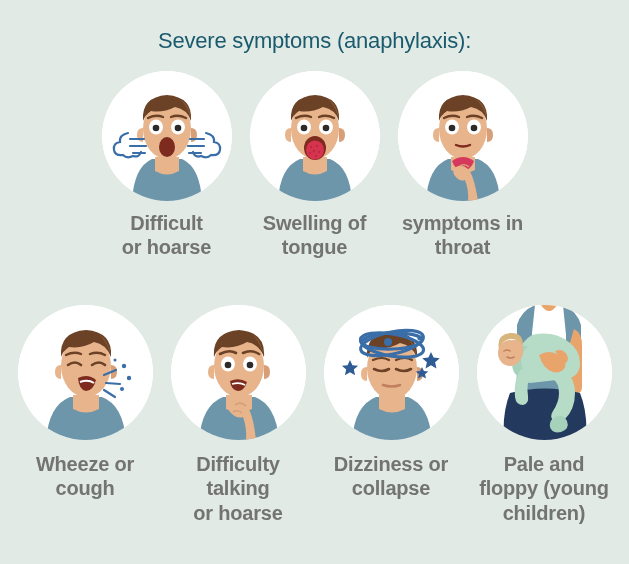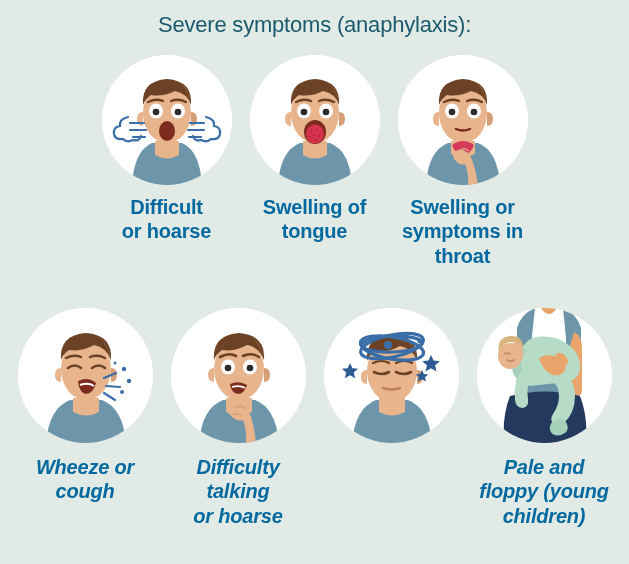--- a/index.html
+++ b/index.html
@@ -12,62 +12,63 @@
     background: #e1eae4;
     font-family: "Liberation Sans", sans-serif;
     overflow: hidden;
     position: relative;
   }
   #infographic {
     width: 629px;
     height: 416px;
     position: relative;
     background: #e1eae4;
+    margin-top: 16px;
   }
   .title {
     position: absolute;
     top: 12px;
     left: 0;
     width: 629px;
     text-align: center;
     font-size: 22px;
     color: #1a5a6e;
     letter-spacing: -0.2px;
     font-weight: 400;
   }
   .row {
     position: absolute;
     left: 0;
     width: 629px;
     display: flex;
     justify-content: center;
   }
   .row-1 { top: 55px; }
-  .row-2 { top: 308px; font-style: italic; }
+  .row-2 { top: 289px; }
   .cell {
     display: flex;
     flex-direction: column;
     align-items: center;
   }
   .row-1 .cell { width: 148px; }
   .row-2 .cell { width: 153px; }
   .disc {
     position: relative;
     overflow: hidden;
     background: #ffffff;
     border-radius: 50%;
   }
   .row-1 .disc { width: 130px; height: 130px; }
   .row-2 .disc { width: 135px; height: 135px; }
   .caption {
     margin-top: 10px;
     text-align: center;
     font-size: 20px;
     font-weight: bold;
-    color: #0369a1;
+    color: #737373;
     line-height: 1.22;
     letter-spacing: -0.2px;
   }
   .row-2 .caption { margin-top: 12px; }
   .svgfig { display: block; width: 100%; height: 100%; }
 </style>
 </head>
 <body>
 
 <div id="infographic">
@@ -165,21 +166,20 @@
           <path d="M46 47 q8 -4 15 -1" stroke="#6b4226" stroke-width="2.4" fill="none" stroke-linecap="round"></path>
           <path d="M69 46 q7 -3 15 1" stroke="#6b4226" stroke-width="2.4" fill="none" stroke-linecap="round"></path>
           <path d="M58 74 q7 3 14 0" stroke="#7d2b1e" stroke-width="2.4" fill="none" stroke-linecap="round"></path>
           <path d="M54 90 q11 -8 22 0 q-3 9 -11 10 q-8 -1 -11 -10 Z" fill="#d6395c"></path>
           <path d="M65 93 v10" stroke="#b82c4c" stroke-width="1.6"></path>
           <path d="M80 130 q-4 -26 -10 -32 q-6 -6 -12 -2 q-5 4 -1 9 q5 6 10 4 q4 10 3 21 Z" fill="#e8b48c"></path>
           <path d="M62 95 q5 -3 9 1" stroke="#d79f77" stroke-width="1.6" fill="none"></path>
         </svg>
       </div>
       <div class="caption">
-        <div>Swelling or</div>
         <div>symptoms in</div>
         <div>throat</div>
       </div>
     </div>
 
   </div>
 
   <div class="row row-2">
 
     <div class="cell">
@@ -273,20 +273,24 @@
           <circle cx="64" cy="37" r="4" fill="#3a6ea8"></circle>
           <circle cx="96" cy="33" r="2.6" fill="#3a6ea8"></circle>
           <circle cx="41" cy="34" r="2" fill="#3a6ea8"></circle>
           <g fill="#2e5b94">
             <path d="M107 47 l2.6 5.6 l6.2 0.6 l-4.7 4.1 l1.4 6.1 l-5.5 -3.2 l-5.5 3.2 l1.4 -6.1 l-4.7 -4.1 l6.2 -0.6 Z"></path>
             <path d="M26 55 l2.4 5.2 l5.7 0.6 l-4.3 3.8 l1.3 5.6 l-5.1 -3 l-5.1 3 l1.3 -5.6 l-4.3 -3.8 l5.7 -0.6 Z"></path>
             <path d="M98 62 l1.9 4 l4.4 0.4 l-3.3 2.9 l1 4.3 l-4 -2.3 l-4 2.3 l1 -4.3 l-3.3 -2.9 l4.4 -0.4 Z"></path>
           </g>
         </svg>
       </div>
+      <div class="caption">
+        <div>Dizziness or</div>
+        <div>collapse</div>
+      </div>
     </div>
 
     <div class="cell">
       <div class="disc">
         <svg class="svgfig" viewBox="0 0 135 135">
           <circle cx="67.5" cy="67.5" r="67.5" fill="#ffffff"></circle>
           <path d="M64 0 q8 12 16 0 Z" fill="#e8a46b"></path>
           <path d="M40 98 q-3 -40 8 -52 q8 -9 20 -10 q12 1 20 10 q11 12 8 52 Z" fill="#6d96ab"></path>
           <path d="M58 0 q-14 6 -18 20 l0 34 q0 8 8 8 q7 0 7 -8 l0 -26 Z" fill="#6d96ab"></path>
           <path d="M86 0 q14 6 18 20 l0 44 q0 8 -8 8 q-7 0 -7 -8 l0 -34 Z" fill="#6d96ab"></path>

